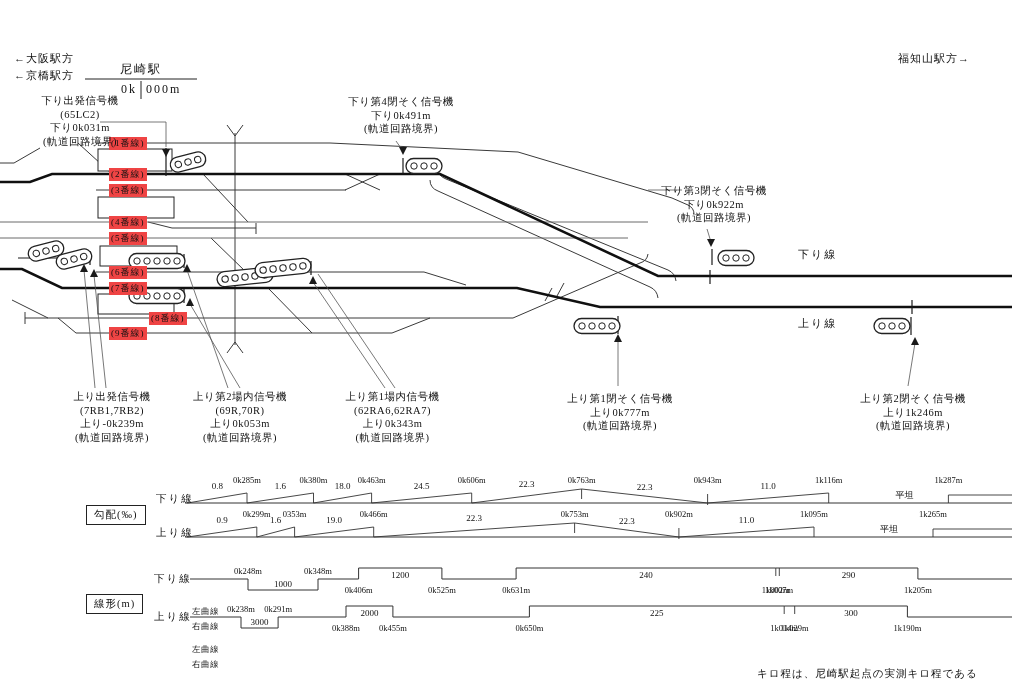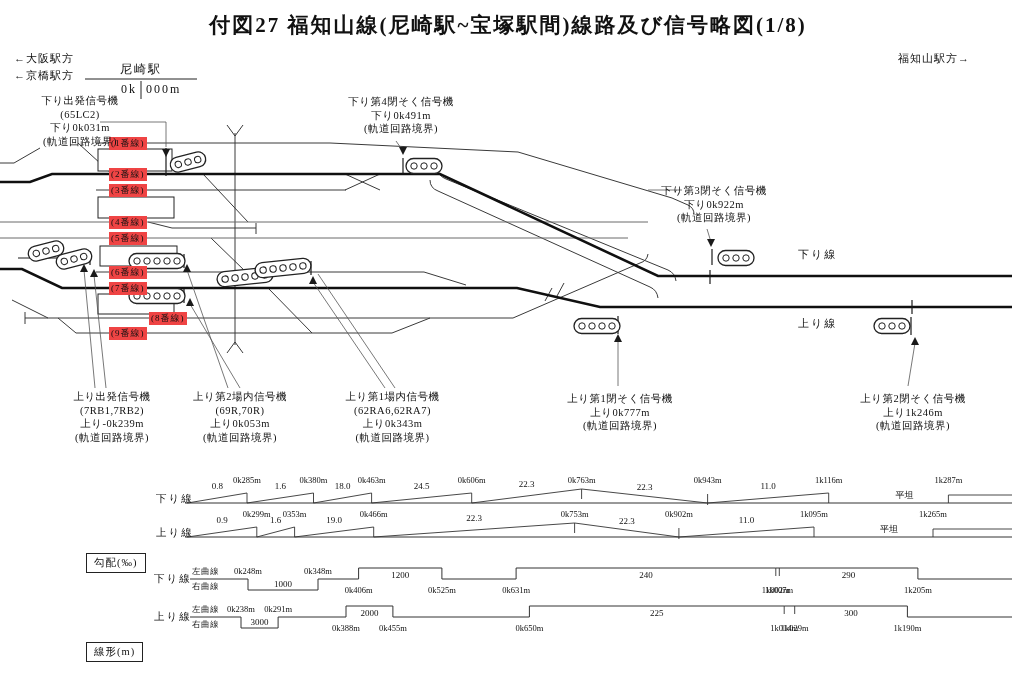--- a/index.html
+++ b/index.html
@@ -7,22 +7,22 @@
          font-family:"Liberation Serif","DejaVu Serif",serif;color:#111;}
   #diagram{position:absolute;left:0;top:0;}
   .abs{position:absolute;white-space:nowrap;}
   .title{left:0;top:11px;width:1016px;text-align:center;font-size:21px;font-weight:bold;letter-spacing:2px;}
   .dir{font-size:11px;letter-spacing:1px;}
   .callout{font-size:10.5px;line-height:13.5px;text-align:center;letter-spacing:0.5px;}
   .callout span{display:block;}
   .tracklabel{font-size:9px;background:#ef4444;padding:0 2px;letter-spacing:1px;}
   .linelabel{font-size:11px;letter-spacing:2px;}
   .rowlabel{font-size:10.5px;letter-spacing:2px;}
-  .legendlabel{font-size:8.5px;letter-spacing:0.5px;}
-  .boxlabel{font-size:10.5px;border:1px solid #222;padding:2px 7px;background:#fff;letter-spacing:1px;margin-top:48px;}
+  .legendlabel{font-size:8.5px;letter-spacing:0.5px;margin-top:40px;}
+  .boxlabel{font-size:10.5px;border:1px solid #222;padding:2px 7px;background:#fff;letter-spacing:1px;}
   .stn{font-size:12px;letter-spacing:2px;text-align:center;}
   .note{font-size:10.5px;letter-spacing:1px;}
   svg text{font-family:"Liberation Serif","DejaVu Serif",serif;fill:#111;}
 </style>
 </head>
 <body>
 
 <div id="sheet">
 
   <svg id="diagram" width="1016" height="699" viewBox="0 0 1016 699">
@@ -286,21 +286,20 @@
         <text x="529.4" y="631" font-size="8.5" text-anchor="middle">0k650m</text>
         <text x="784.1999999999999" y="631" font-size="8.5" text-anchor="middle">1k014m</text>
         <text x="656.8" y="616" font-size="9" text-anchor="middle">225</text>
         <text x="794.6999999999999" y="631" font-size="8.5" text-anchor="middle">1k029m</text>
         <text x="907.4" y="631" font-size="8.5" text-anchor="middle">1k190m</text>
         <text x="851.05" y="616" font-size="9" text-anchor="middle">300</text>
         <path d="M190,617H241.0V628H278.1V617H346.0V606H392.9V617H529.4V606H784.2H907.4V617H1012" fill="none" stroke="#333" stroke-width="1"></path>
       </g>
   </svg>
 
-  <div class="abs title">付図27 福知山線(尼崎駅~宝塚駅間)線路及び信号略図(1/8)</div>
   <div class="abs dir" style="left:14px;top:51px;">←大阪駅方</div>
   <div class="abs dir" style="left:14px;top:68px;">←京橋駅方</div>
   <div class="abs dir" style="left:898px;top:51px;">福知山駅方→</div>
   <div class="abs stn" style="left:85px;top:61px;width:112px;">尼崎駅</div>
   <div class="abs stn" style="left:100px;top:82px;width:37px;text-align:right;">0k</div>
   <div class="abs stn" style="left:146px;top:82px;">000m</div>
 
   <div class="abs tracklabel" style="left:109px;top:137px;">(1番線)</div>
   <div class="abs tracklabel" style="left:109px;top:168px;">(2番線)</div>
   <div class="abs tracklabel" style="left:109px;top:184px;">(3番線)</div>
@@ -364,13 +363,14 @@
   <div class="abs rowlabel" style="left:156px;top:526px;">上り線</div>
 
   <div class="abs boxlabel" style="left:86px;top:594px;">線形(m)</div>
   <div class="abs rowlabel" style="left:154px;top:572px;">下り線</div>
   <div class="abs rowlabel" style="left:154px;top:610px;">上り線</div>
   <div class="abs legendlabel" style="left:192px;top:566px;">左曲線</div>
   <div class="abs legendlabel" style="left:192px;top:581px;">右曲線</div>
   <div class="abs legendlabel" style="left:192px;top:604px;">左曲線</div>
   <div class="abs legendlabel" style="left:192px;top:619px;">右曲線</div>
 
+  <div class="abs note" style="left:757px;top:667px;">キロ程は、尼崎駅起点の実測キロ程である</div>
 </div>
 
 </body></html>

